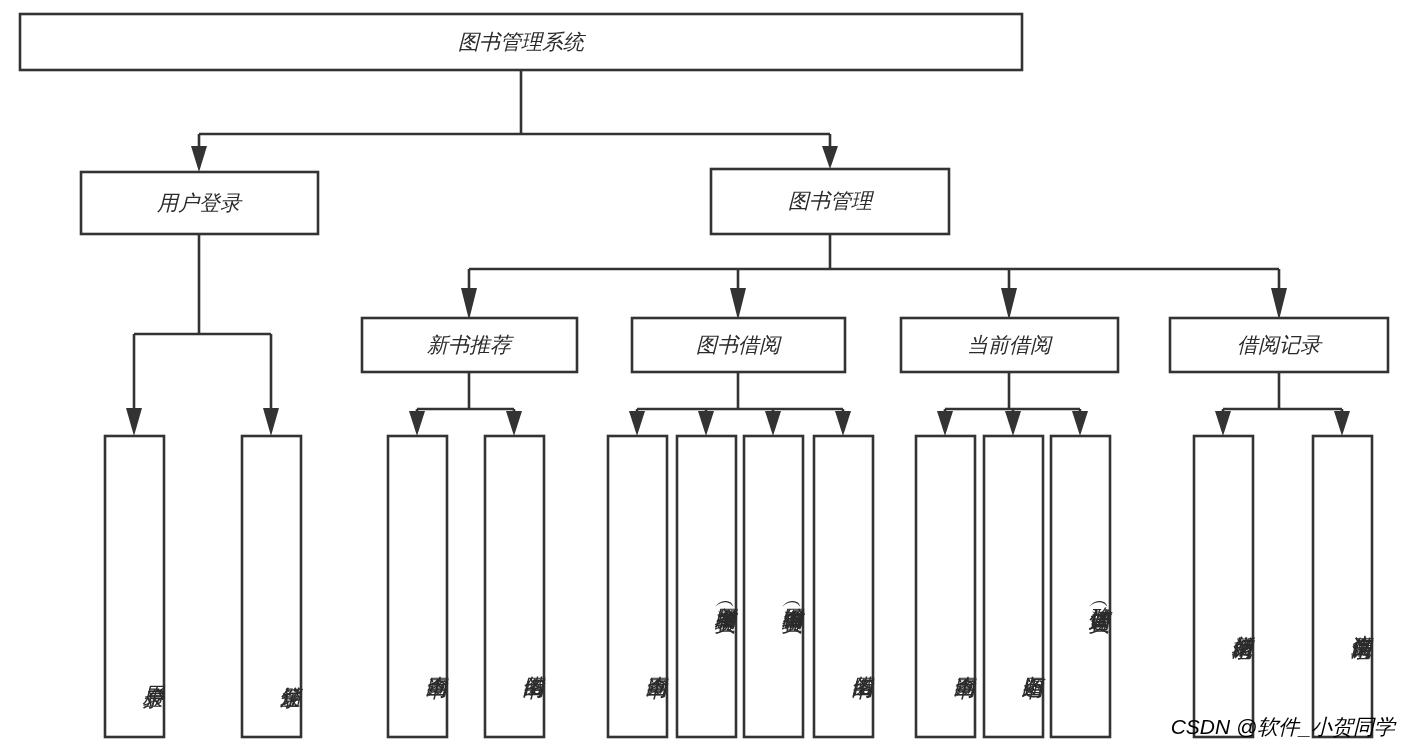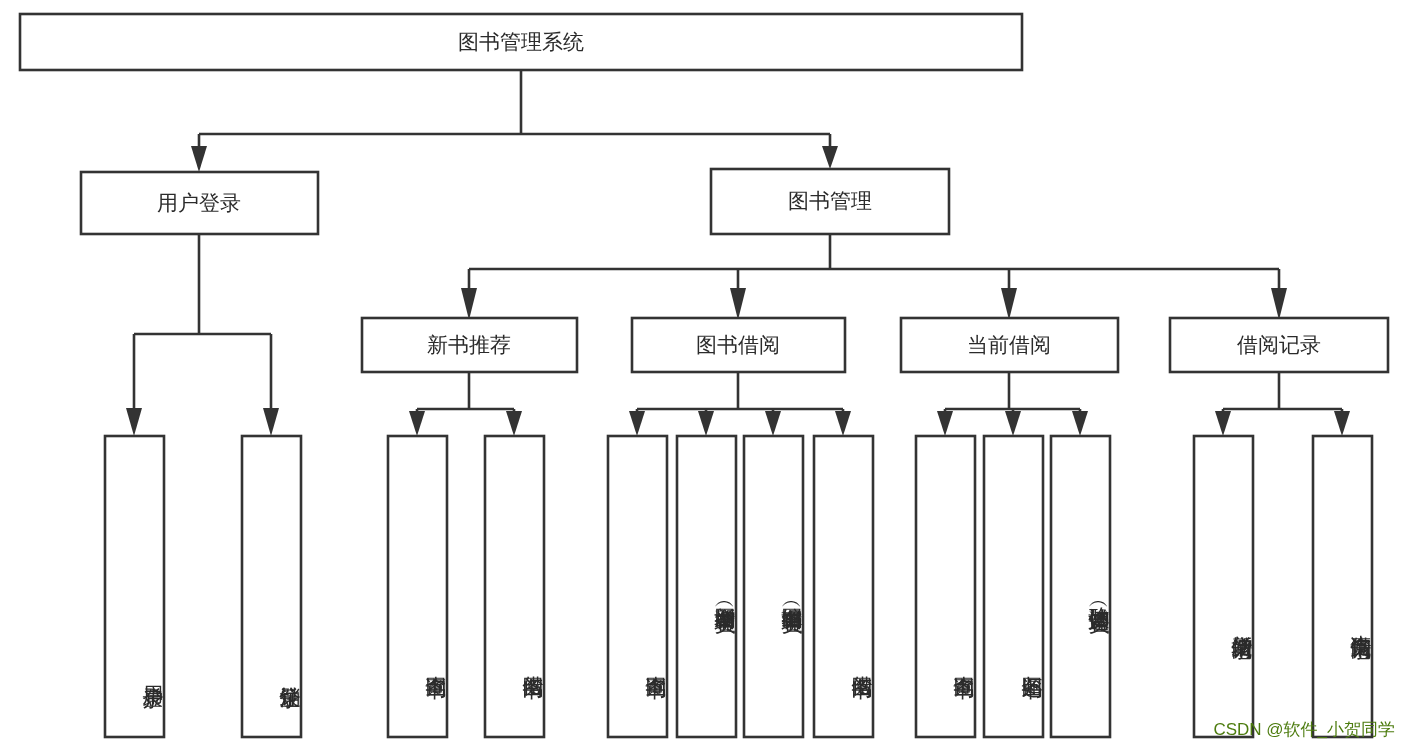--- a/index.html
+++ b/index.html
@@ -12,20 +12,21 @@
     height: 747px;
     font-family: "Liberation Sans", "DejaVu Sans", sans-serif;
     overflow: hidden;
     position: relative;
   }
   #diagram-root {
     position: relative;
     width: 1405px;
     height: 747px;
     background: #ffffff;
+    font-style: italic;
   }
   svg.diagram {
     position: absolute;
     left: 0;
     top: 0;
     width: 1405px;
     height: 747px;
   }
   .node-box {
     fill: #ffffff;
@@ -60,22 +61,22 @@
     color: #2b2b2b;
     letter-spacing: 1px;
     white-space: nowrap;
     pointer-events: none;
     font-family: "Liberation Sans", "DejaVu Sans", sans-serif;
   }
   .watermark {
     position: absolute;
     right: 10px;
     bottom: 6px;
-    font-size: 17px;
-    color: #4d7c0f;
+    font-size: 21px;
+    color: #000000;
     font-family: "Liberation Sans", "DejaVu Sans", sans-serif;
     white-space: nowrap;
     pointer-events: none;
   }
 </style>
 </head>
 <body>
 
 <div id="diagram-root">
 

